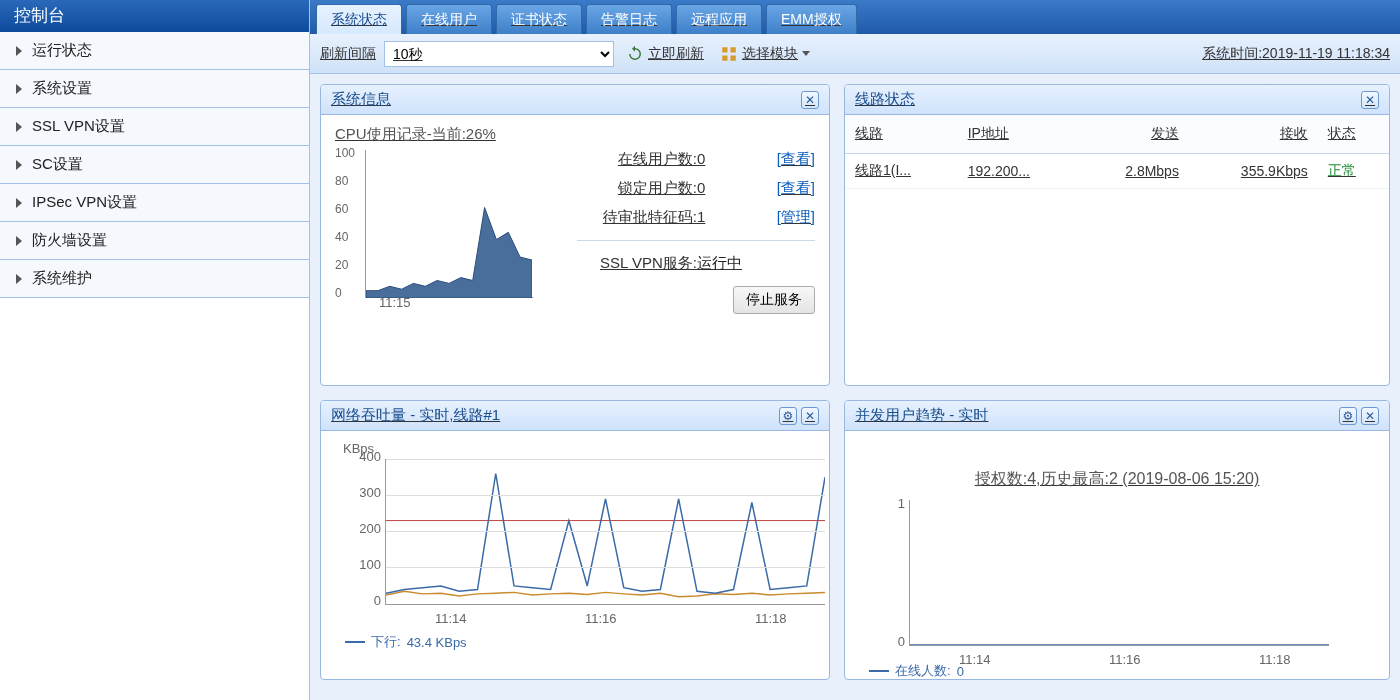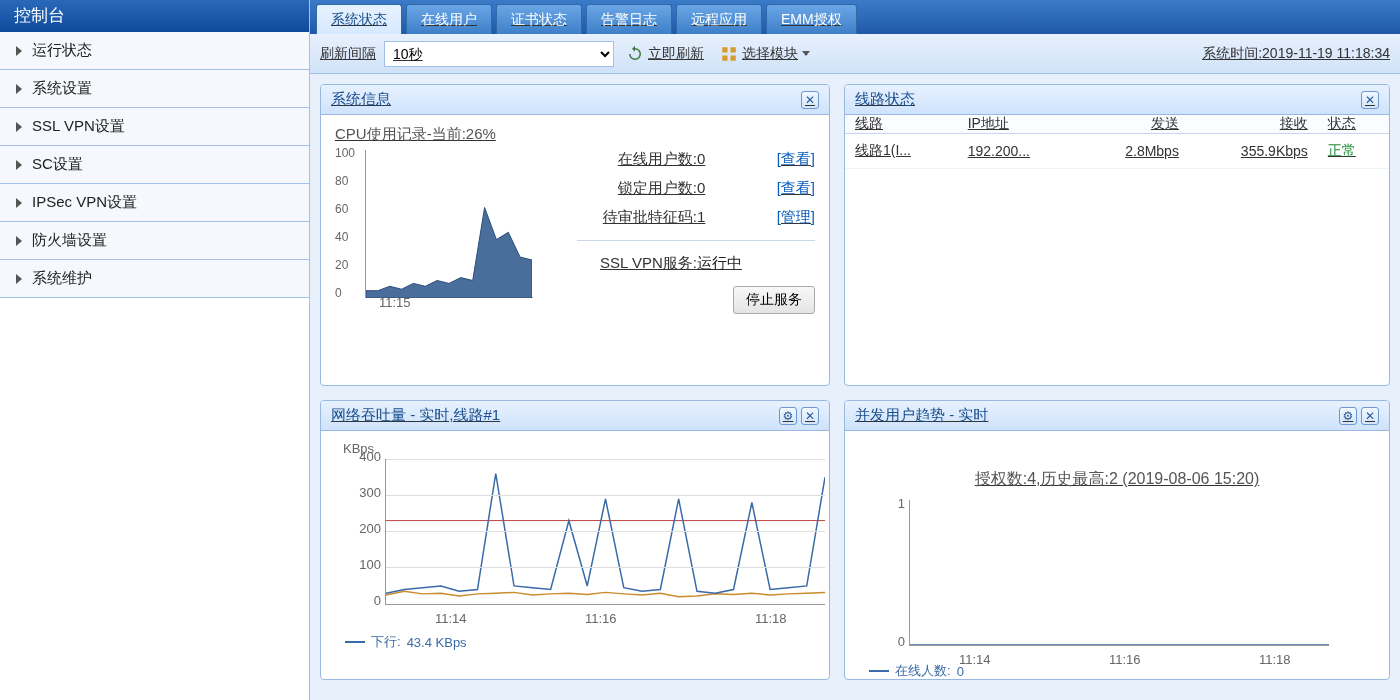--- a/index.html
+++ b/index.html
@@ -178,21 +178,21 @@
   background: linear-gradient(#f8f8f8, #e4e4e4);
   border: 1px solid #aaa;
   border-radius: 3px;
   padding: 4px 12px;
   cursor: pointer;
   font-size: 14px;
 }
 
 .linetable { width: 100%; border-collapse: collapse; font-size: 14px; }
 .linetable th {
-  text-align: left; padding: 0 10px; color: #333;
+  text-align: left; padding: 10px 10px; color: #333;
   border-bottom: 1px solid #c5d7ef;
   font-weight: 500; background: #fafcff;
 }
 .linetable td { padding: 8px 10px; border-bottom: 1px solid #eef3fa; }
 .status-ok { color: #1f8c34; }
 
 .chart-box {
   position: relative;
   width: 100%;
   height: 210px;

